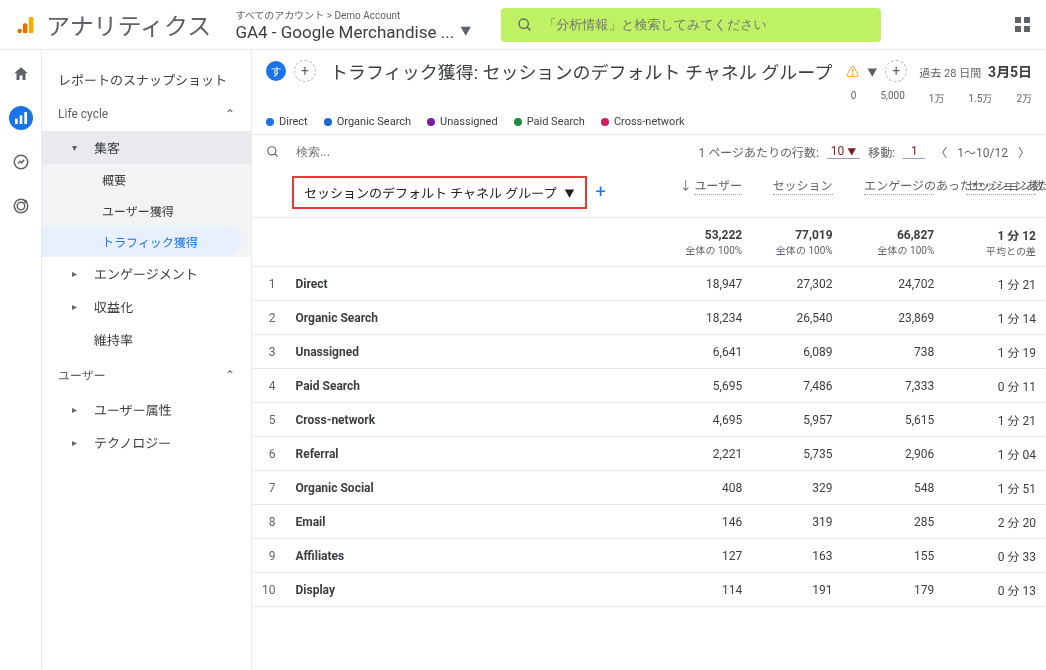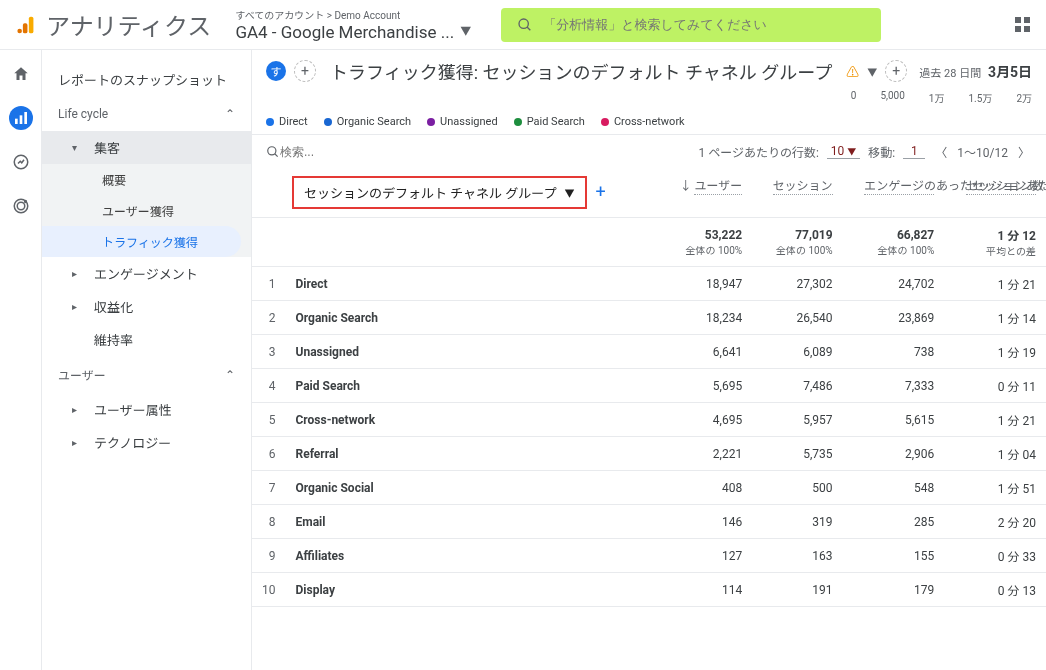--- a/index.html
+++ b/index.html
@@ -48,21 +48,21 @@
     .chart-svg { }
     .x-ticks { display: flex; font-size: 10px; color: #5f6368; position: relative; margin-top:-14px; }
     .x-ticks span { position: absolute; }
     .scale { display: flex; justify-content: flex-end; gap: 24px; font-size: 10px; color: #5f6368; padding: 2px 14px 0; }
     
     .legend { display: flex; gap: 16px; padding: 10px 14px 6px; font-size: 11px; border-bottom: 1px solid #e8eaed; }
     .legend-item { display: flex; align-items: center; gap: 5px; }
     .dot { width: 8px; height: 8px; border-radius: 50%; }
 
     .table-ctrl { display: flex; align-items: center; padding: 8px 14px; font-size: 12px; color: #5f6368; gap: 6px; }
-    .tsearch { flex: 0 0 260px; display: flex; align-items: center; gap: 0; }
+    .tsearch { flex: 0 0 260px; display: flex; align-items: center; gap: 16px; }
     .tsearch input { border: none; border-bottom: 0px solid #ccc; outline: none; font-size: 12px; flex:1; color:#3c4043; }
     .ctrl-right { margin-left: auto; display: flex; align-items: center; gap: 8px; }
     .rows-sel, .goto { border-bottom: 1px solid #9aa0a6; padding: 0 4px; min-width: 22px; text-align: center; color: #7f1d1d; }
     .pager-ic { cursor: pointer; color: #5f6368; padding: 0 2px; }
 
     .table-wrap { overflow: auto; flex: 1; }
     table { border-collapse: collapse; width: 100%; font-size: 12px; }
     th, td { text-align: right; padding: 8px 10px; border-bottom: 1px solid #e8eaed; white-space: nowrap; }
     td.dim, th.dim { text-align: left; }
     td.idx { text-align: right; color: #5f6368; width: 30px; }
@@ -311,21 +311,21 @@
                 <td class="dim"><b>Referral</b></td>
                 <td>2,221</td>
                 <td>5,735</td>
                 <td>2,906</td>
                 <td>1 分 04</td>
               </tr>
               <tr>
                 <td class="idx">7</td>
                 <td class="dim"><b>Organic Social</b></td>
                 <td>408</td>
-                <td>500</td>
+                <td>329</td>
                 <td>548</td>
                 <td>1 分 51</td>
               </tr>
               <tr>
                 <td class="idx">8</td>
                 <td class="dim"><b>Email</b></td>
                 <td>146</td>
                 <td>319</td>
                 <td>285</td>
                 <td>2 分 20</td>

